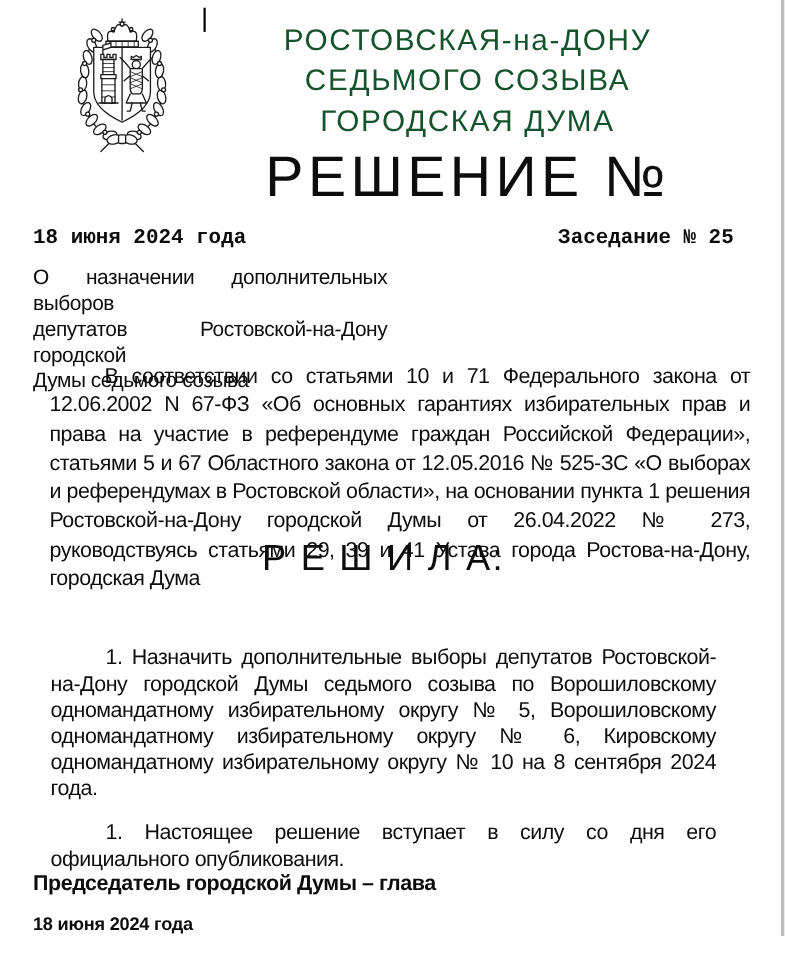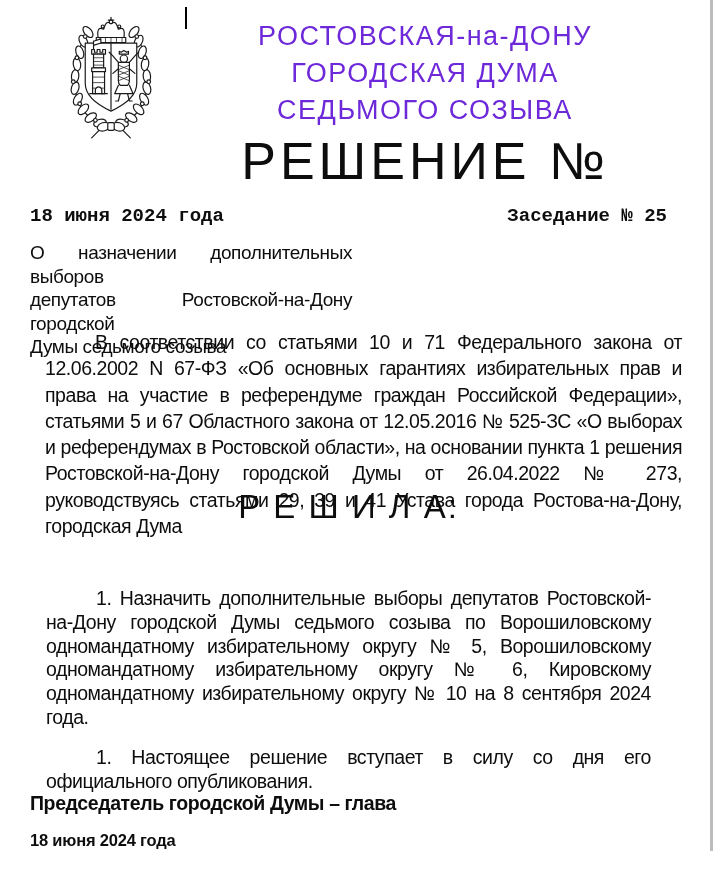--- a/index.html
+++ b/index.html
@@ -25,21 +25,21 @@
   }
   .emblem {
     position: absolute; left: 42px; top: 13px; width: 138px; height: 130px;
   }
   .header-text {
     position: absolute; left: 196px; top: 18px; width: 458px;
     text-align: center;
   }
   .org-line {
     font-size: 27px; line-height: 37px; letter-spacing: 1.5px;
-    color: #6d28d9; white-space: nowrap;
+    color: #14532d; white-space: nowrap;
   }
   .doc-type {
     margin-top: 7px;
     font-size: 52px; line-height: 50px; letter-spacing: 4px;
     white-space: nowrap;
   }
   .meta-row {
     position: absolute; left: 30px; top: 205px; width: 637px;
     display: flex; justify-content: space-between; align-items: baseline;
     font-family: "Liberation Mono", monospace;
@@ -159,22 +159,22 @@
           <path class="thin" d="M83,56 l12,5 M83,62 l12,5 M83,68 l12,5 M95,56 l-12,5 M95,62 l-12,5 M95,68 l-12,5"></path>
           <path d="M83,78 L79,87 M95,78 L99,87 M79,87 H99"></path>
           <path d="M85,87 l-2,8 h-3 M93,87 l2,8 h3"></path>
         </g>
       </g>
     </svg>
   </div>
 
   <div class="header-text">
     <div class="org-line">РОСТОВСКАЯ-на-ДОНУ</div>
+    <div class="org-line">СЕДЬМОГО СОЗЫВА</div>
     <div class="org-line">ГОРОДСКАЯ ДУМА</div>
-    <div class="org-line">СЕДЬМОГО СОЗЫВА</div>
     <div class="doc-type">РЕШЕНИЕ №</div>
   </div>
 
   <div class="meta-row">
     <span>18 июня 2024 года</span>
     <span>Заседание № 25</span>
   </div>
 
   <div class="subject">
     <div class="subject-line fill">О назначении дополнительных выборов</div>

